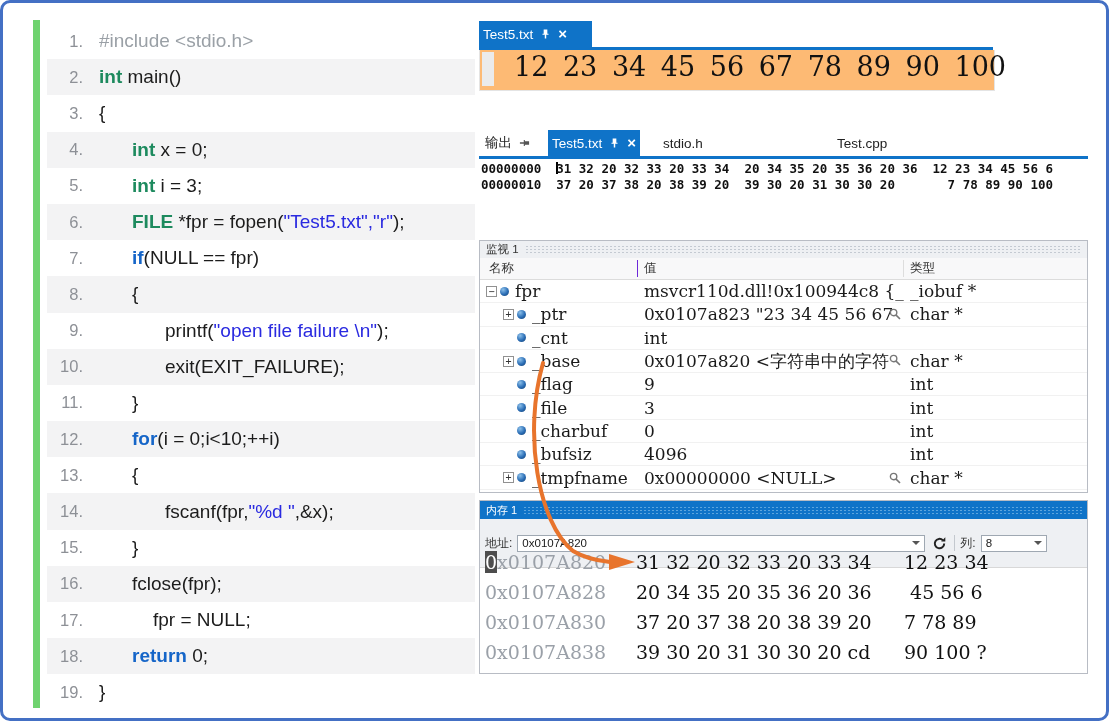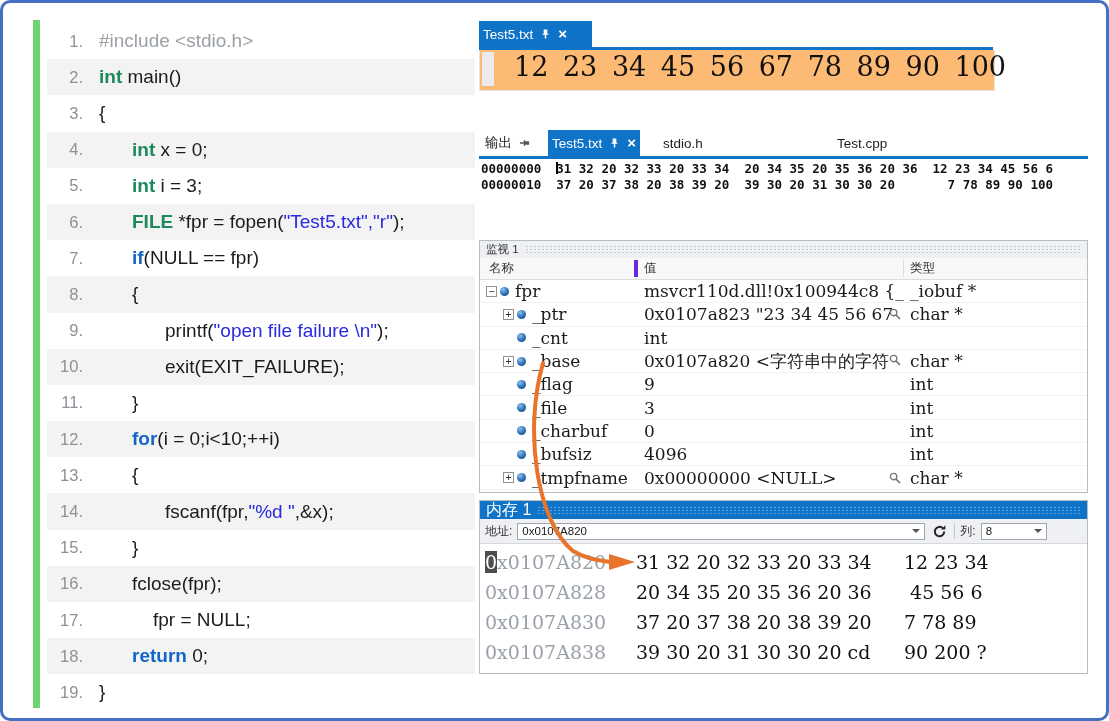--- a/index.html
+++ b/index.html
@@ -42,42 +42,42 @@
     font-size:12.5px;line-height:16px;color:#111;white-space:pre;}
   .hex-caret{display:inline-block;width:2px;height:12px;background:#000;vertical-align:-1px;margin-right:-2px;}
   
   .watch{position:absolute;left:476px;top:237px;width:609px;height:253px;border:1px solid #b8bcc4;background:#fff;box-sizing:border-box;}
   .tool-title{height:17px;display:flex;align-items:center;background:#eef0f3;color:#333;font-size:11.5px;}
   .tool-title .ttl{margin:0 6px;flex:none;}
   .tool-title .texture{flex:1;height:9px;margin-right:5px;
     background-image:radial-gradient(#c4cad2 1px,transparent 1.01px);background-size:4px 3px;}
   .whead{height:21px;display:flex;align-items:center;background:#f8f8f9;border-bottom:1px solid #dcdcdc;font-size:12.5px;color:#333;}
   .wh{box-sizing:border-box;padding-left:9px;}
-  .wh.c-name{width:158px;border-right:4px solid #6d28d9;}
+  .wh.c-name{width:158px;border-right:1px solid #6d28d9;}
   .wh.c-value{width:266px;border-right:1px solid #ddd;padding-left:6px;}
   .wh.c-type{flex:1;padding-left:6px;}
   .wrow{height:22.3px;display:flex;align-items:center;font-family:"DejaVu Serif",serif;font-size:17px;color:#1a1a1a;border-bottom:1px solid #f1f1f1;}
   .wc{box-sizing:border-box;display:flex;align-items:center;overflow:hidden;white-space:pre;}
   .wc.c-name{width:158px;flex:none;}
   .wc.c-value{width:266px;flex:none;position:relative;padding-left:6px;}
   .wc.c-type{flex:1;padding-left:6px;}
   .ind{display:inline-block;flex:none;}
   .expander{flex:none;width:11px;height:11px;border:1px solid #919191;background:#fff;color:#333;
     font-family:"DejaVu Sans Mono",monospace;font-size:10px;line-height:10px;text-align:center;margin-right:3px;box-sizing:border-box;}
   .bullet{flex:none;width:9px;height:9px;border-radius:50%;margin-right:6px;
     background:radial-gradient(circle at 35% 30%,#8cc0ea 0%,#2a6db5 55%,#173f6e 100%);}
   .wvalue-text{overflow:hidden;white-space:pre;}
   .magnifier{position:absolute;right:2px;top:4px;width:13px;height:13px;}
   
   .memory{position:absolute;left:476px;top:497px;width:609px;height:174px;border:1px solid #b8bcc4;background:#fff;box-sizing:border-box;}
-  .mtitle{height:18px;display:flex;align-items:center;background:var(--accent,#0f73c8);color:#fff;font-size:16px;}
+  .mtitle{height:18px;display:flex;align-items:center;background:var(--accent,#0f73c8);color:#fff;font-size:11px;}
   .mtitle .ttl{margin:0 6px;flex:none;}
   .mtitle .texture{flex:1;height:9px;margin-right:5px;
     background-image:radial-gradient(#5da5de 1px,transparent 1.01px);background-size:4px 3px;}
-  .maddr{height:24px;display:flex;align-items:center;background:#eef0f3;border-bottom:1px solid #d8d8d8;padding:0 5px;gap:5px;}
+  .maddr{height:24px;display:flex;align-items:center;background:#eef0f3;border-bottom:1px solid #d8d8d8;padding:12px 5px;gap:5px;}
   .mlabel{font-size:12px;color:#333;flex:none;}
   .minput{height:17px;background:#fff;border:1px solid #9fa8b2;display:flex;align-items:center;
     font-size:11.5px;color:#1a1a1a;padding:0 4px;box-sizing:border-box;}
   .minput.addr{width:408px;}
   .minput.cols{width:66px;}
   .caret-down{width:0;height:0;border-left:4px solid transparent;border-right:4px solid transparent;
     border-top:4px solid #555;margin-left:auto;}
   .refresh-btn{width:19px;height:18px;display:flex;align-items:center;justify-content:center;flex:none;}
   .vsep{width:1px;height:16px;background:#c3c8ce;flex:none;}
   .mem-rows{position:absolute;top:46px;left:0;width:100%;}
@@ -262,21 +262,21 @@
           <span class="mascii"> 45 56 6</span>
         </div>
         <div class="mrow">
           <span class="maddr-cell">0x0107A830</span>
           <span class="mbytes">37 20 37 38 20 38 39 20</span>
           <span class="mascii">7 78 89</span>
         </div>
         <div class="mrow">
           <span class="maddr-cell">0x0107A838</span>
           <span class="mbytes">39 30 20 31 30 30 20 cd</span>
-          <span class="mascii">90 200 ?</span>
+          <span class="mascii">90 100 ?</span>
         </div>
       </div>
   </div>
 
   <svg class="arrow-overlay" viewBox="0 0 200 250">
     <path d="M70 30 C 50 100, 65 190, 100 218 C 110 224, 122 227.5, 137 229" fill="none" stroke="#e8742c" stroke-width="4" stroke-linecap="round"></path>
     <polygon points="136,221 162,229 136,237" fill="#e8742c"></polygon>
   </svg>
 
 </div>

